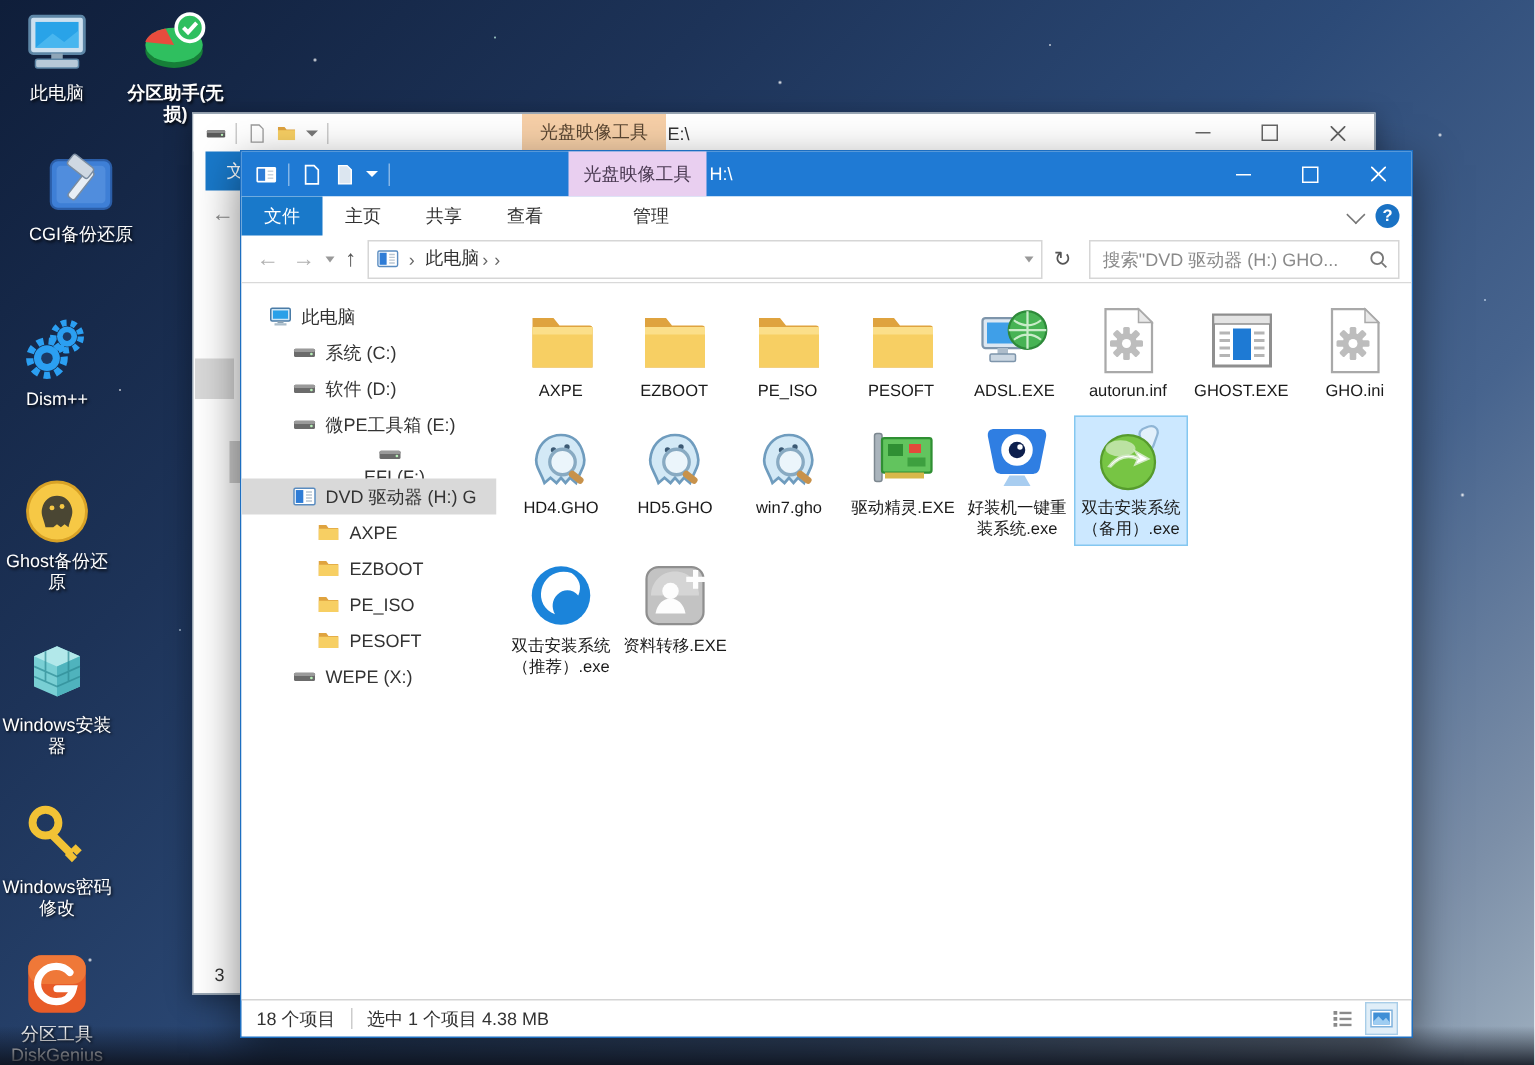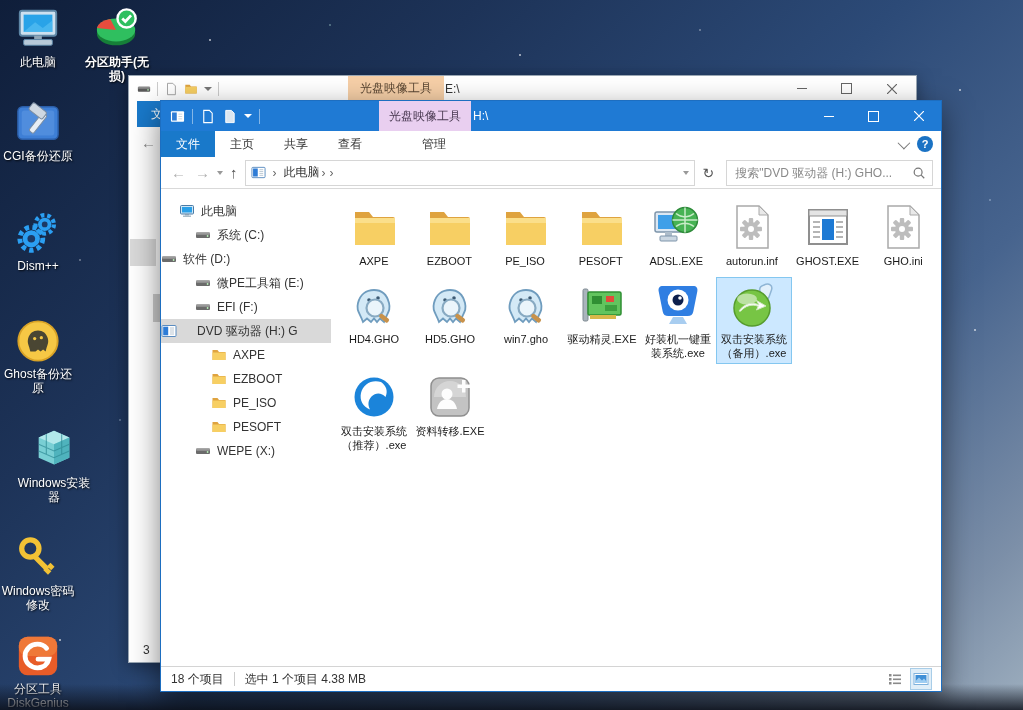--- a/index.html
+++ b/index.html
@@ -127,21 +127,21 @@
       <div class="desktop-icon" style="left: 79px; top: 6px; font-weight: bold;">
         <span class="dicon"><svg viewBox="0 0 48 48">
             <ellipse cx="23" cy="29" rx="20" ry="12" fill="#167f38"></ellipse>
             <ellipse cx="23" cy="25" rx="20" ry="12" fill="#2fbf5f"></ellipse>
             <path d="M23 25 L3 23 A20 12 0 0 1 17 13.6z" fill="#e84c3d"></path>
             <circle cx="34" cy="13" r="9.5" fill="#2fbf5f" stroke="#fff" stroke-width="2.5"></circle>
             <path d="M29.5 13l3.2 3.2 6-6.5" stroke="#fff" stroke-width="2.8" fill="none"></path>
           </svg></span>
         <div class="dlabel">分区助手(无损)</div>
       </div>
-      <div class="desktop-icon" style="left: 0px; top: 100px;">
+      <div class="desktop-icon" style="left: 16px; top: 100px;">
         <span class="dicon"><svg viewBox="0 0 48 48">
             <rect x="3" y="7" width="42" height="34" rx="5" fill="#3e7fd6" stroke="#2b5ea8" stroke-width="1.5"></rect>
             <rect x="7" y="11" width="34" height="26" rx="3" fill="#5b95e0" opacity=".65"></rect>
             <rect x="21" y="12" width="6" height="24" rx="2" transform="rotate(38 24 24)" fill="#e8eef5" stroke="#7a8ca0"></rect>
             <rect x="15" y="7" width="18" height="9" rx="2" transform="rotate(38 24 11)" fill="#cfd8e2" stroke="#7a8ca0"></rect>
           </svg></span>
         <div class="dlabel">CGI备份还原</div>
       </div>
       <div class="desktop-icon" style="left: 0px; top: 210px;">
         <span class="dicon"><svg viewBox="0 0 48 48">
@@ -156,21 +156,21 @@
       </div>
       <div class="desktop-icon" style="left: 0px; top: 318px;">
         <span class="dicon"><svg viewBox="0 0 48 48">
             <circle cx="24" cy="24" r="20.5" fill="#f6c845" stroke="#d8a226" stroke-width="2"></circle>
             <path d="M16 35c-1.5-7-3.5-8.5-2.3-13.5C15 16 19 13 24 13s9 3 10.3 8.5C35.5 26.5 33.5 28 32 35l-2.7-2.2-2.6 2.2-2.7-2.2-2.6 2.2z" fill="#4a4633"></path>
             <circle cx="20.5" cy="21.5" r="1.7" fill="#f6c845"></circle>
             <circle cx="27.5" cy="20.5" r="1.7" fill="#f6c845"></circle>
           </svg></span>
         <div class="dlabel">Ghost备份还原</div>
       </div>
-      <div class="desktop-icon" style="left: 16px; top: 427px; align-items: center;">
+      <div class="desktop-icon" style="left: 0px; top: 427px; align-items: center;">
         <span class="dicon"><svg viewBox="0 0 48 48">
             <path d="M24 4l16 7v21l-16 7-16-7V11z" fill="#79cfd4"></path>
             <path d="M8 11l16 7 16-7-16-7z" fill="#b2e8ea"></path>
             <path d="M24 18v21l16-7V11z" fill="#4fb3bd"></path>
             <g stroke="#2e8a94" stroke-width="1.2" opacity=".7" fill="none">
               <path d="M8 18l16 7 16-7M8 25l16 7 16-7M16 7.5v21M32 7.5v21"></path>
             </g>
           </svg></span>
         <div class="dlabel">Windows安装器</div>
       </div>
@@ -349,51 +349,51 @@
           <div class="trow" style="padding-left: 34px;">
             <span class="ticon">
               <svg viewBox="0 0 16 16">
                 <rect x="1" y="5.5" width="14" height="5.5" rx="1" fill="#6b6b6b"></rect>
                 <rect x="1" y="5.5" width="14" height="2.2" rx="1" fill="#9a9a9a"></rect>
                 <circle cx="12.6" cy="9" r=".9" fill="#b8f0b8"></circle>
               </svg>
             </span>
             <span>系统 (C:)</span>
           </div>
-          <div class="trow" style="">
+          <div class="trow" style="padding-left: 34px;">
             <span class="ticon">
               <svg viewBox="0 0 16 16">
                 <rect x="1" y="5.5" width="14" height="5.5" rx="1" fill="#6b6b6b"></rect>
                 <rect x="1" y="5.5" width="14" height="2.2" rx="1" fill="#9a9a9a"></rect>
                 <circle cx="12.6" cy="9" r=".9" fill="#b8f0b8"></circle>
               </svg>
             </span>
             <span>软件 (D:)</span>
           </div>
           <div class="trow" style="padding-left: 34px;">
             <span class="ticon">
               <svg viewBox="0 0 16 16">
                 <rect x="1" y="5.5" width="14" height="5.5" rx="1" fill="#6b6b6b"></rect>
                 <rect x="1" y="5.5" width="14" height="2.2" rx="1" fill="#9a9a9a"></rect>
                 <circle cx="12.6" cy="9" r=".9" fill="#b8f0b8"></circle>
               </svg>
             </span>
             <span>微PE工具箱 (E:)</span>
           </div>
-          <div class="trow" style="padding-left: 34px;">
+          <div class="trow" style="padding-left: 34px; flex-direction: column;">
             <span class="ticon">
               <svg viewBox="0 0 16 16">
                 <rect x="1" y="5.5" width="14" height="5.5" rx="1" fill="#6b6b6b"></rect>
                 <rect x="1" y="5.5" width="14" height="2.2" rx="1" fill="#9a9a9a"></rect>
                 <circle cx="12.6" cy="9" r=".9" fill="#b8f0b8"></circle>
               </svg>
             </span>
             <span>EFI (F:)</span>
           </div>
-          <div class="trow selected" style=" gap: 14px;">
+          <div class="trow selected" style="padding-left: 34px;">
             <span class="ticon">
               <svg viewBox="0 0 16 16">
                 <rect x="1" y="2.5" width="14" height="11" rx="1" fill="#fff" stroke="#5a8cc0"></rect>
                 <rect x="2.2" y="3.7" width="5" height="8.6" fill="#2e7cd6"></rect>
                 <g stroke="#b9c6d2">
                   <path d="M9 5h4M9 7h4M9 9h4M9 11h4"></path>
                 </g>
               </svg>
             </span>
             <span>DVD 驱动器 (H:) G</span>

